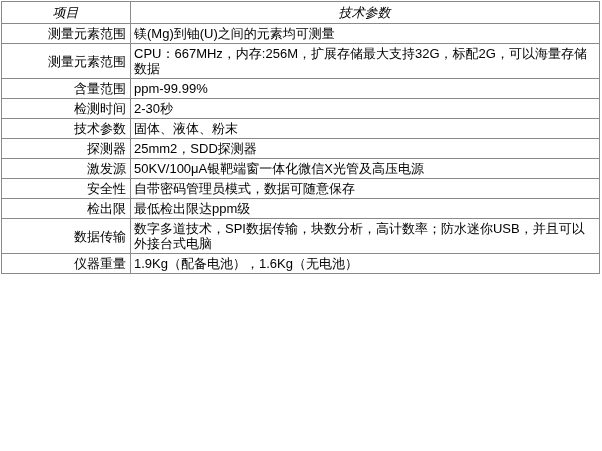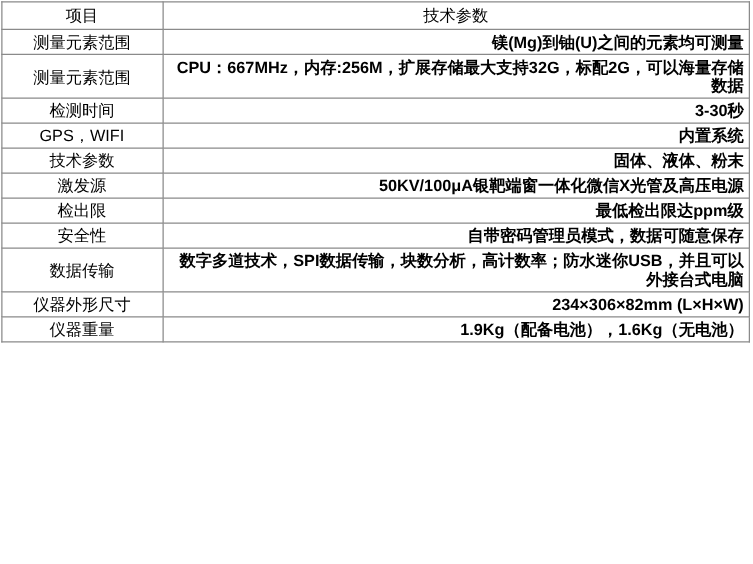--- a/index.html
+++ b/index.html
@@ -29,27 +29,27 @@
     line-height: 15px;
     padding: 2px 4px 2px 3px;
     vertical-align: middle;
     overflow: hidden;
   }
   table.spec-table th {
     font-weight: normal;
     text-align: center;
     padding-top: 3px;
     padding-bottom: 3px;
+    font-style: italic;
   }
   td.col-item {
-    text-align: center;
+    text-align: right;
   }
   td.col-value {
-    text-align: right;
-    font-weight: bold;
+    text-align: left;
   }
   col.c-item  { width: 129px; }
   col.c-value { width: auto; }
 </style>
 </head>
 <body>
 
 <table class="spec-table">
   <colgroup>
     <col class="c-item">
@@ -64,49 +64,49 @@
   <tbody>
       <tr>
         <td class="col-item">测量元素范围</td>
         <td class="col-value">镁(Mg)到铀(U)之间的元素均可测量</td>
       </tr>
       <tr>
         <td class="col-item">测量元素范围</td>
         <td class="col-value">CPU：667MHz，内存:256M，扩展存储最大支持32G，标配2G，可以海量存储数据</td>
       </tr>
       <tr>
-        <td class="col-item">检测时间</td>
-        <td class="col-value">3-30秒</td>
+        <td class="col-item">含量范围</td>
+        <td class="col-value">ppm-99.99%</td>
       </tr>
       <tr>
-        <td class="col-item">GPS，WIFI</td>
-        <td class="col-value">内置系统</td>
+        <td class="col-item">检测时间</td>
+        <td class="col-value">2-30秒</td>
       </tr>
       <tr>
         <td class="col-item">技术参数</td>
         <td class="col-value">固体、液体、粉末</td>
       </tr>
       <tr>
+        <td class="col-item">探测器</td>
+        <td class="col-value">25mm2，SDD探测器</td>
+      </tr>
+      <tr>
         <td class="col-item">激发源</td>
         <td class="col-value">50KV/100μA银靶端窗一体化微信X光管及高压电源</td>
+      </tr>
+      <tr>
+        <td class="col-item">安全性</td>
+        <td class="col-value">自带密码管理员模式，数据可随意保存</td>
       </tr>
       <tr>
         <td class="col-item">检出限</td>
         <td class="col-value">最低检出限达ppm级</td>
       </tr>
       <tr>
-        <td class="col-item">安全性</td>
-        <td class="col-value">自带密码管理员模式，数据可随意保存</td>
-      </tr>
-      <tr>
         <td class="col-item">数据传输</td>
         <td class="col-value">数字多道技术，SPI数据传输，块数分析，高计数率；防水迷你USB，并且可以外接台式电脑</td>
-      </tr>
-      <tr>
-        <td class="col-item">仪器外形尺寸</td>
-        <td class="col-value">234×306×82mm  (L×H×W)</td>
       </tr>
       <tr>
         <td class="col-item">仪器重量</td>
         <td class="col-value">1.9Kg（配备电池），1.6Kg（无电池）</td>
       </tr>
     </tbody>
 </table>
 
 </body></html>

